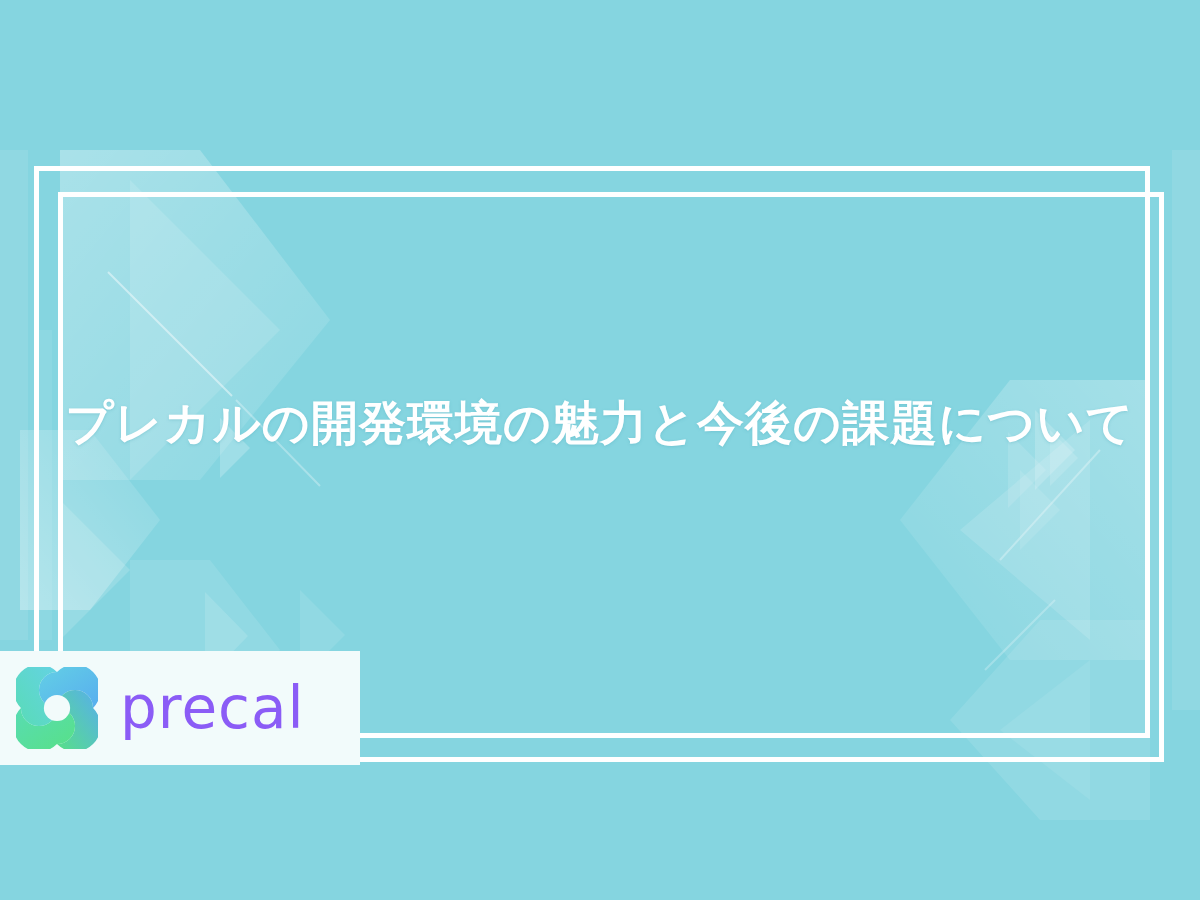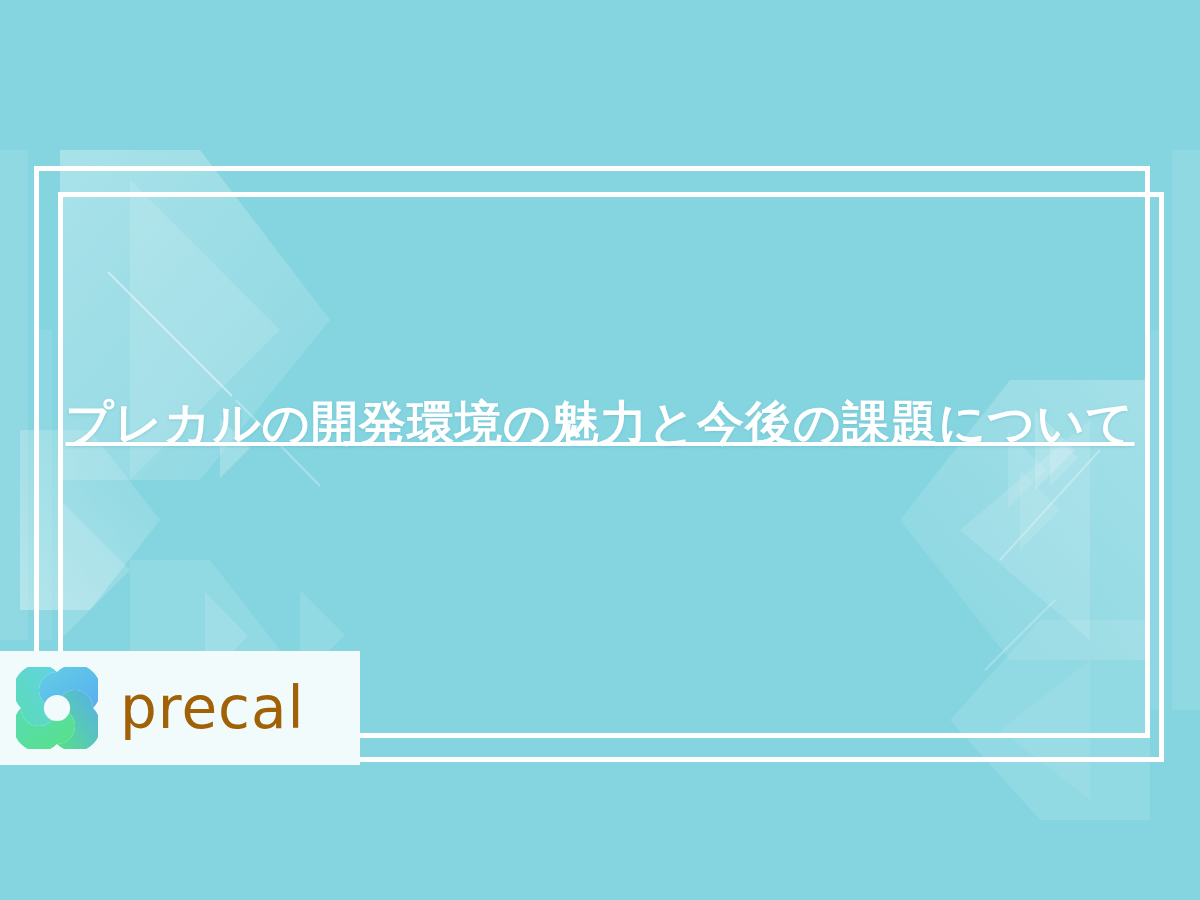--- a/index.html
+++ b/index.html
@@ -65,21 +65,20 @@
     white-space: nowrap;
   }
   .title-line-2 {
     font-size: 47px;
     font-weight: bold;
     letter-spacing: 1px;
     line-height: 1.35;
     margin-top: 6px;
     text-shadow: 0 1px 3px rgba(80,170,185,0.35);
     white-space: nowrap;
-    text-decoration: underline;
   }
 
   
   .logo-box {
     position: absolute;
     left: 0;
     top: 651px;
     width: 360px;
     height: 114px;
     background: #f2fbfb;
@@ -90,21 +89,21 @@
   }
   .logo-mark {
     width: 82px;
     height: 82px;
     flex: 0 0 82px;
   }
   .logo-word {
     margin-left: 22px;
     font-size: 58px;
     font-weight: 500;
-    color: #a16207;
+    color: #8b5cf6;
     letter-spacing: 1px;
     line-height: 1;
     font-family: "DejaVu Sans", "Liberation Sans", sans-serif;
   }
 </style>
 </head>
 <body>
 
 <div id="slide">
 

